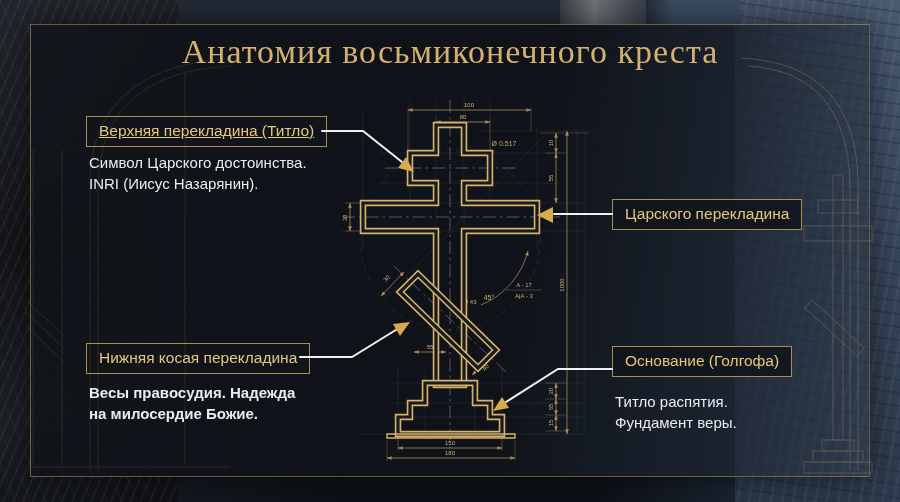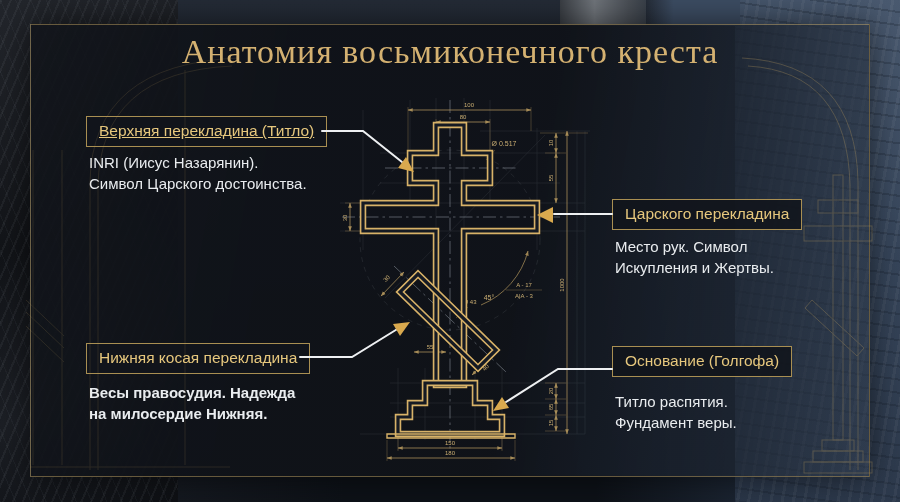--- a/index.html
+++ b/index.html
@@ -57,38 +57,34 @@
   <div class="bottom-strip"></div>
 
   <div class="panel"></div>
 
   <div class="title">Анатомия восьмиконечного креста</div>
 
   <div class="co-box" style="left:86px;top:116px;text-decoration:underline;">
     <span>Верхняя перекладина (Титло)</span>
   </div>
   <div class="co-desc" style="left:89px;top:153px;">
+    <span>Символ Царского достоинства.</span>
     <span>INRI (Иисус Назарянин).</span>
-    <span>Символ Царского достоинства.</span>
   </div>
 
   <div class="co-box" style="left:612px;top:199px;">
     <span>Царского перекладина</span>
   </div>
-  <div class="co-desc" style="left:615px;top:237px;">
-    <span>Место рук. Символ</span>
-    <span>Искупления и Жертвы.</span>
-  </div>
 
   <div class="co-box" style="left:86px;top:343px;padding-left:12px;">
     <span>Нижняя косая перекладина</span>
   </div>
   <div class="co-desc" style="left:89px;top:383px;font-weight:bold;">
     <span>Весы правосудия. Надежда</span>
-    <span>на милосердие Нижняя.</span>
+    <span>на милосердие Божие.</span>
   </div>
 
   <div class="co-box" style="left:612px;top:346px;">
     <span>Основание (Голгофа)</span>
   </div>
   <div class="co-desc" style="left:615px;top:392px;">
     <span>Титло распятия.</span>
     <span>Фундамент веры.</span>
   </div>
 

